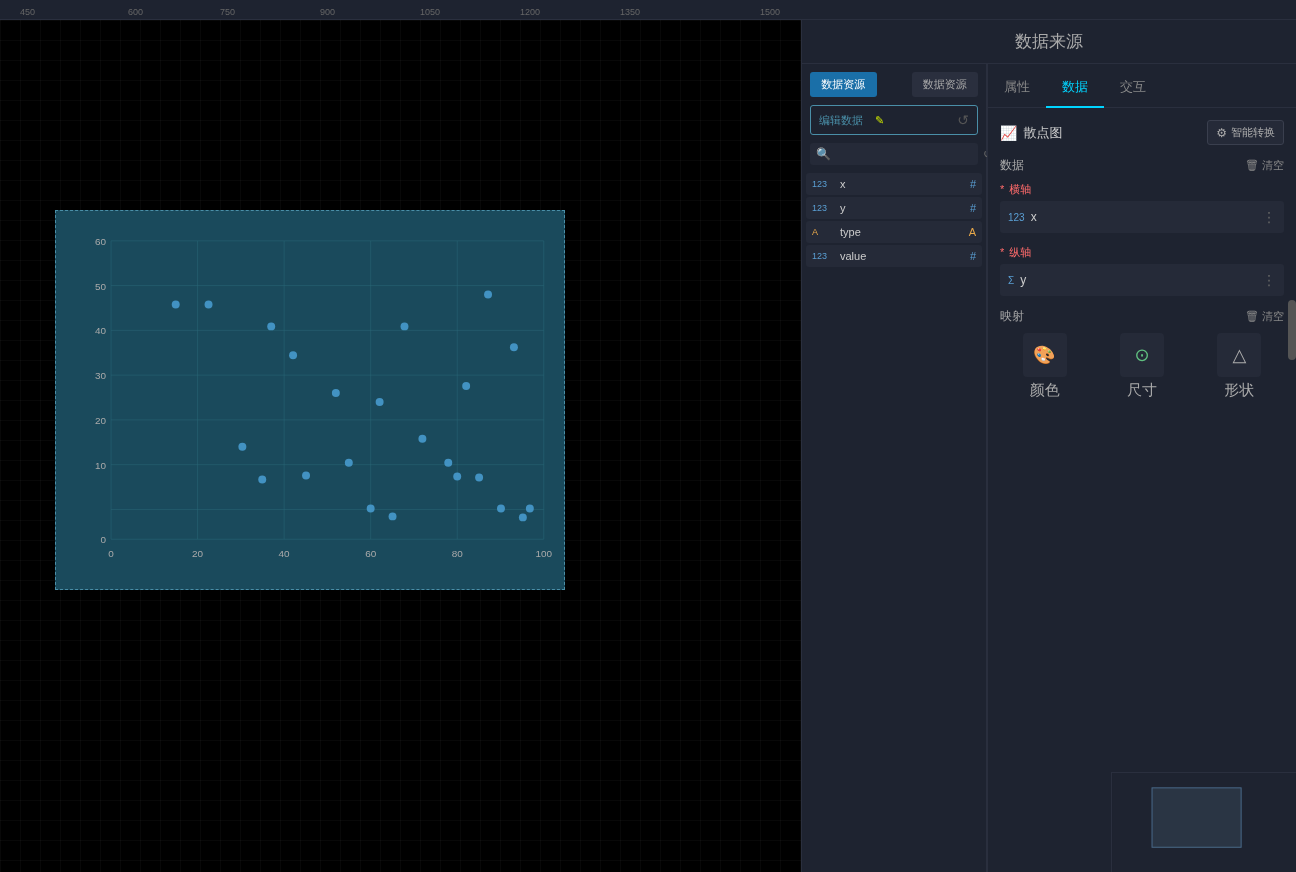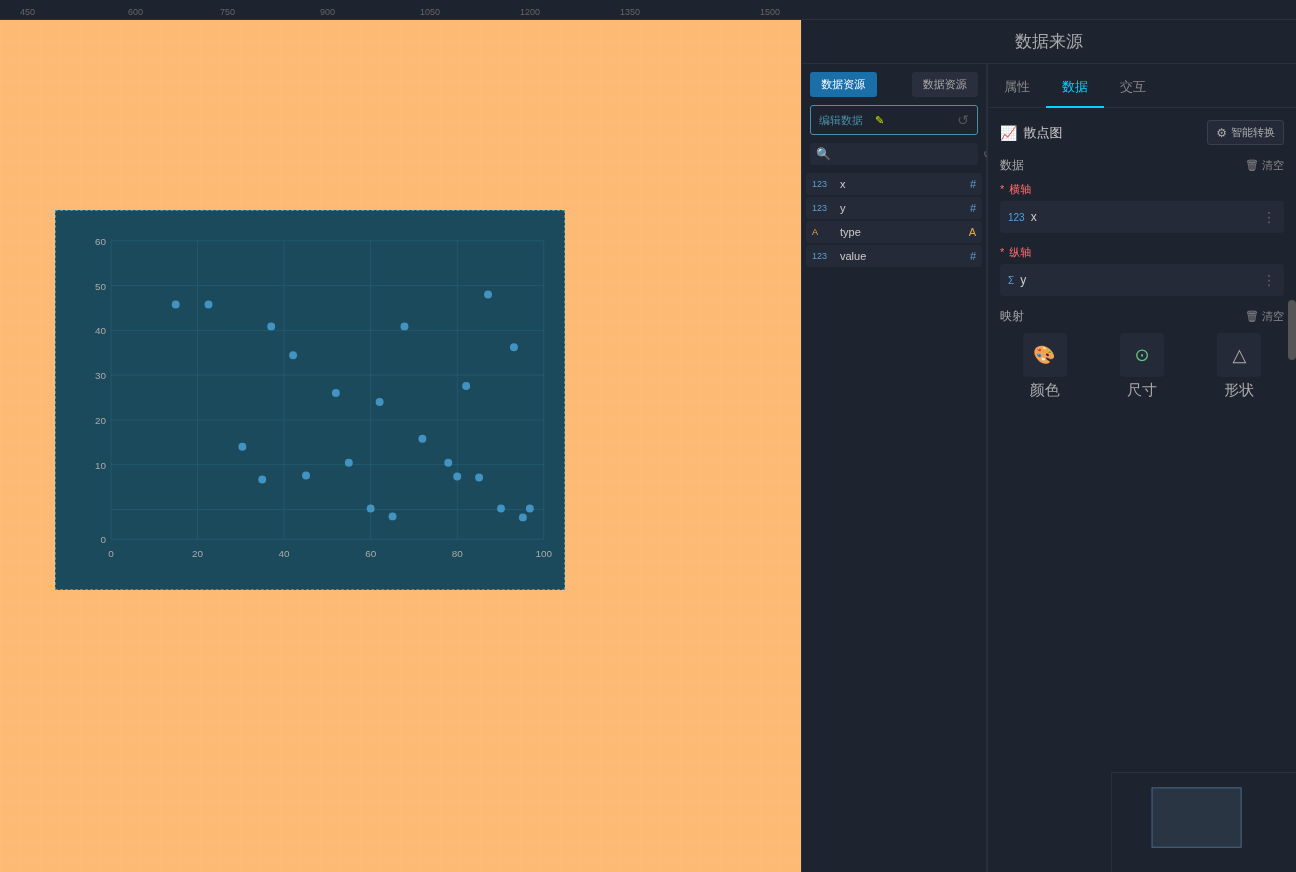--- a/index.html
+++ b/index.html
@@ -43,21 +43,21 @@
     
     .main-layout {
       display: flex;
       flex: 1;
       overflow: hidden;
     }
 
     
     .canvas-area {
       flex: 1;
-      background: #fdba74;
+      background: #000000;
       position: relative;
       overflow: hidden;
     }
 
     
     .canvas-area::before {
       content: '';
       position: absolute;
       top: 0; left: 0; right: 0; bottom: 0;
       background-image:

